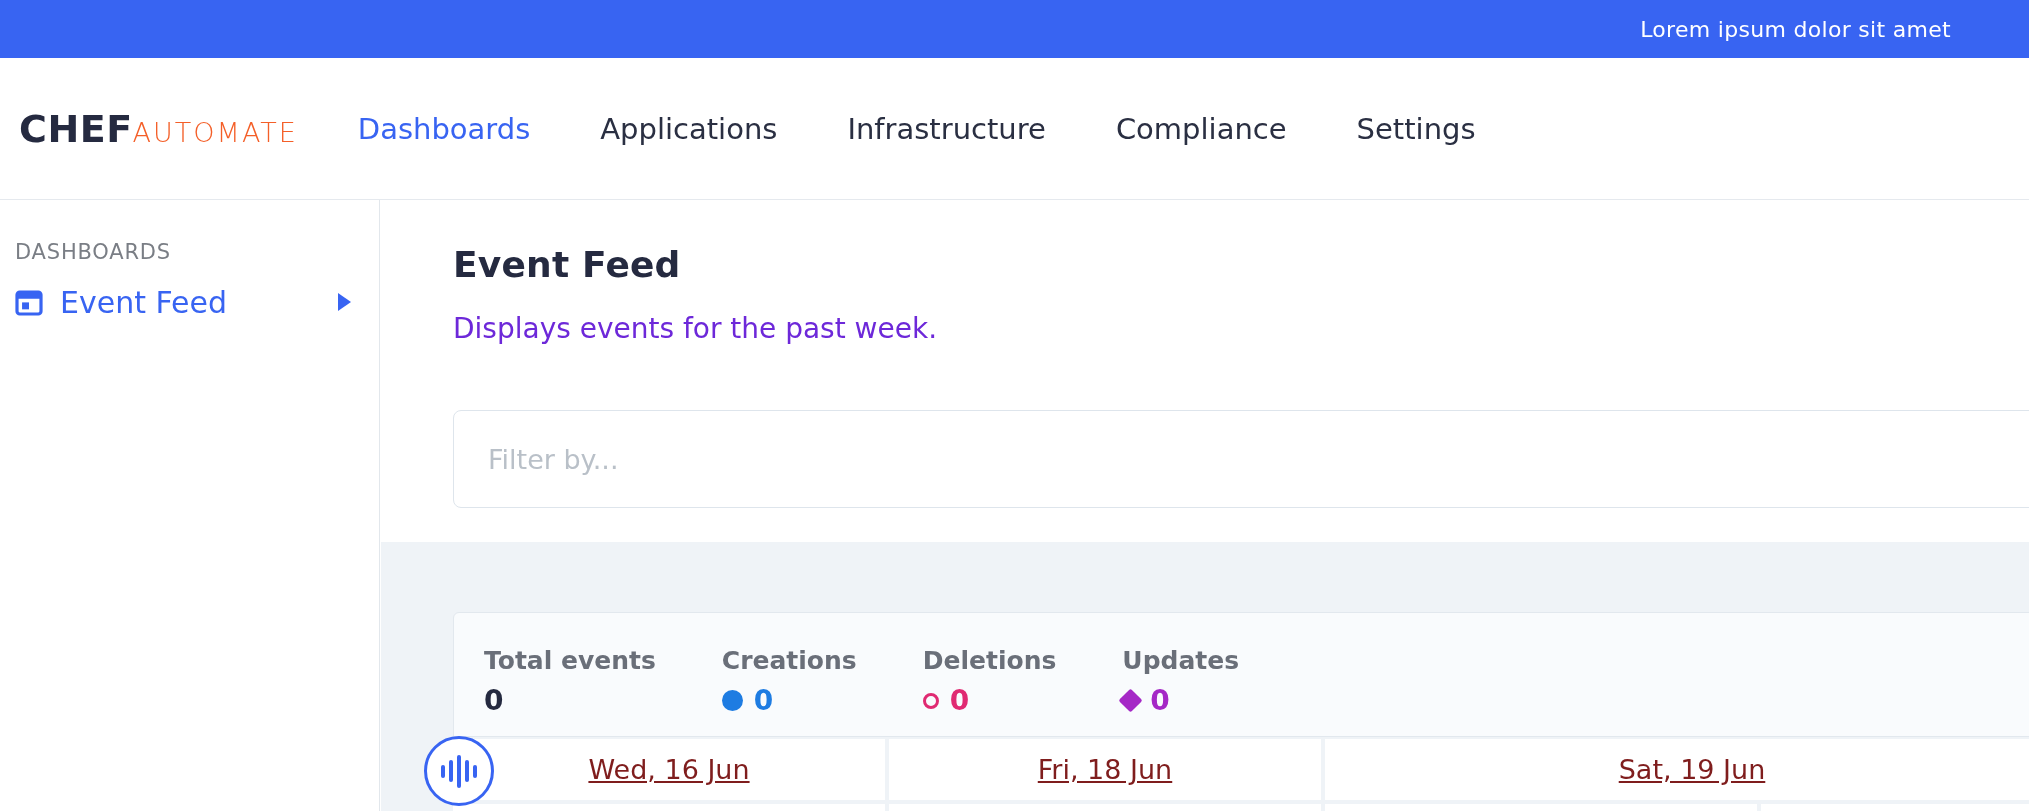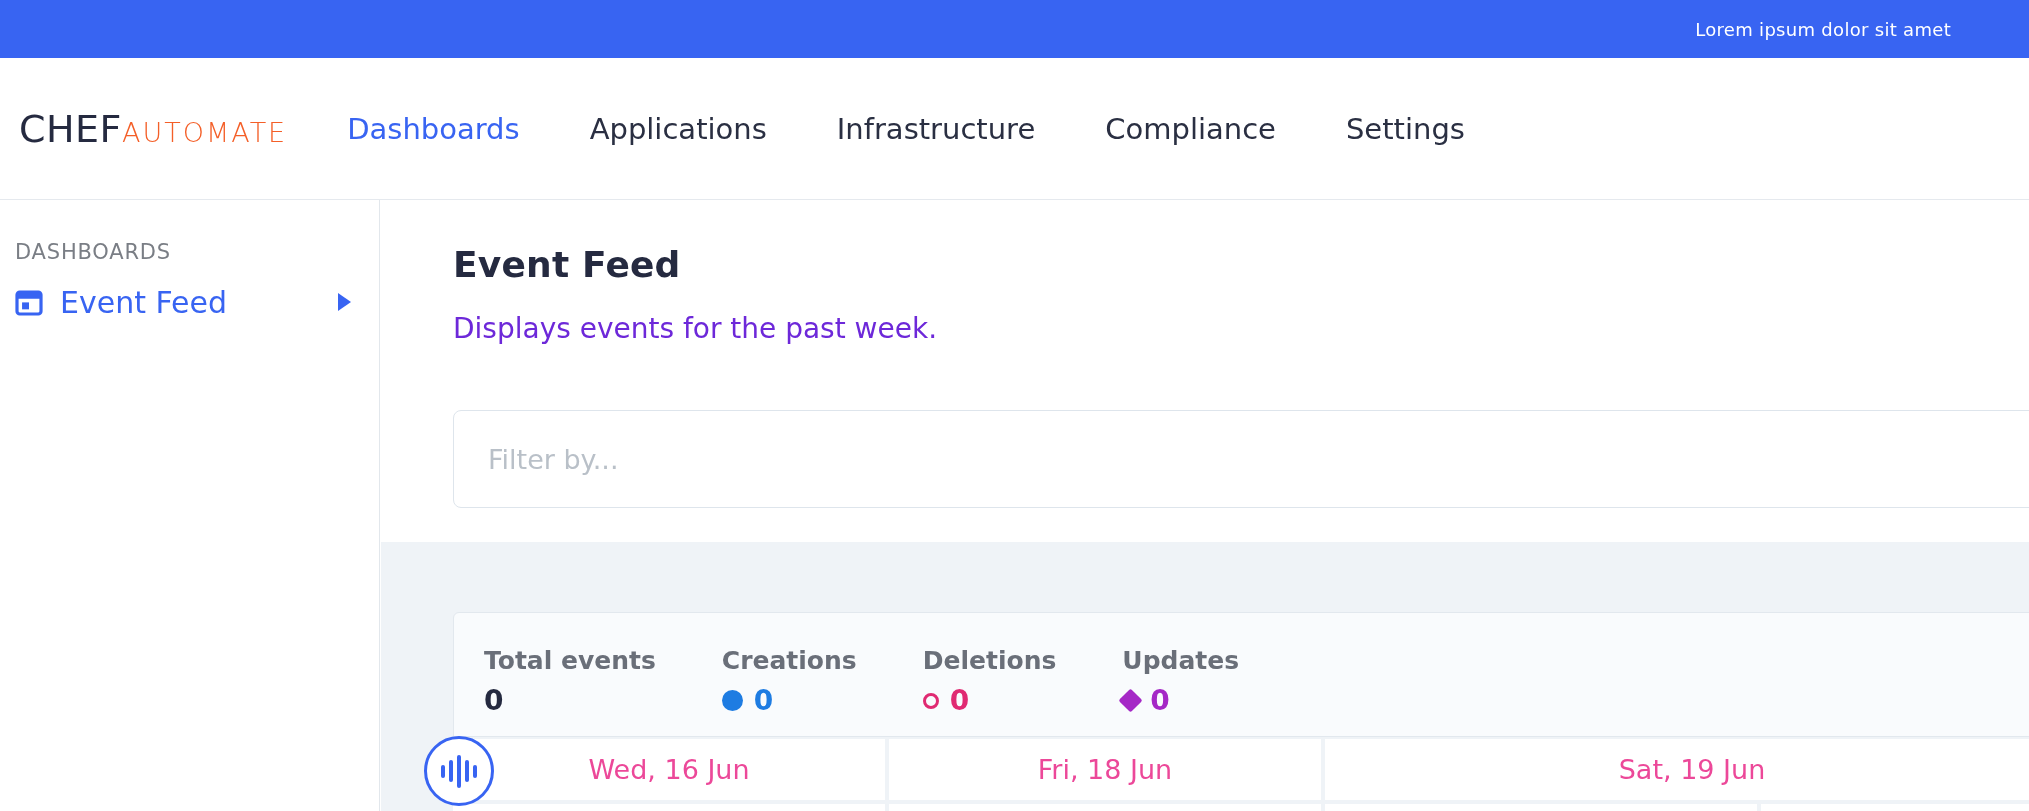--- a/index.html
+++ b/index.html
@@ -3,27 +3,27 @@
 <meta charset="utf-8">
 <style>
   * { margin:0; padding:0; box-sizing:border-box; }
   html,body { width:2029px; height:811px; }
   body { font-family:"DejaVu Sans","Liberation Sans",sans-serif; background:#fff; }
   .app { position:relative; width:2029px; height:811px; overflow:hidden; background:#fff; }
 
   
   .banner { position:absolute; top:0; left:0; right:0; height:58px; background:#3864f2;
             display:flex; align-items:center; justify-content:flex-end; padding-right:78px; }
-  .banner span { color:#fff; font-size:18px; font-weight:400; letter-spacing:.3px; }
+  .banner span { color:#fff; font-size:22px; font-weight:400; letter-spacing:.3px; }
 
   
   header { position:absolute; top:58px; left:0; right:0; height:142px; background:#fff;
            border-bottom:1px solid #e5e9ee; display:flex; align-items:center; padding-left:19px; }
   .logo { display:flex; align-items:baseline; cursor:pointer; margin-right:60px; }
-  .logo-chef { font-size:38px; font-weight:400; color:#252a40; letter-spacing:.5px; }
+  .logo-chef { font-size:38px; font-weight:700; color:#252a40; letter-spacing:.5px; }
   .logo-automate { font-size:27px; font-weight:300; color:#f45f28; letter-spacing:2px; }
   nav { display:flex; align-items:center; gap:70px; }
   .nav-item { font-size:29px; color:#2a2f42; cursor:pointer; text-decoration:none; }
   .nav-item.active { color:#3864f2; }
 
   
   aside { position:absolute; top:200px; left:0; width:380px; bottom:0; background:#fff;
           border-right:1px solid #e2e7ec; }
   .side-heading { position:absolute; left:15px; top:40px; font-size:21px; color:#7a7e85;
                   letter-spacing:.8px; }
@@ -56,21 +56,21 @@
   .stat-value { font-size:28px; font-weight:700; color:#252a40; }
   .marker { display:inline-block; }
   .marker.dot { width:21px; height:21px; border-radius:50%; }
   .marker.ring { width:16px; height:16px; border-radius:50%; border:3px solid; background:transparent; }
   .marker.diamond { width:17px; height:17px; border-radius:2px; transform:rotate(45deg); }
 
   
   .dates { position:absolute; left:72px; right:-30px; top:197px; height:61px; display:flex; gap:4px; }
   .date-cell { width:432px; background:#fff; display:flex; align-items:center; justify-content:center; }
   .date-cell:last-child { width:auto; flex:1; }
-  .date-link { font-size:27px; font-weight:500; color:#ec4899; cursor:pointer; }
+  .date-link { font-size:27px; font-weight:500; color:#7f1d1d; text-decoration:underline; cursor:pointer; }
   .strip { position:absolute; left:72px; right:-30px; top:262px; height:24px; display:flex; gap:4px; }
   .strip-cell { width:432px; background:#fff; }
   .strip-cell:last-child { width:auto; flex:1; }
 
   .guide-btn { position:absolute; left:43px; top:194px; width:70px; height:70px; border-radius:50%;
                background:#fff; border:3px solid #3864f2; z-index:3; display:flex;
                align-items:center; justify-content:center; cursor:pointer; }
   .wave { display:flex; align-items:center; gap:4px; }
   .wave i { display:block; width:4px; border-radius:2px; background:#3864f2; }
   .wave i:nth-child(1), .wave i:nth-child(5) { height:13px; }

